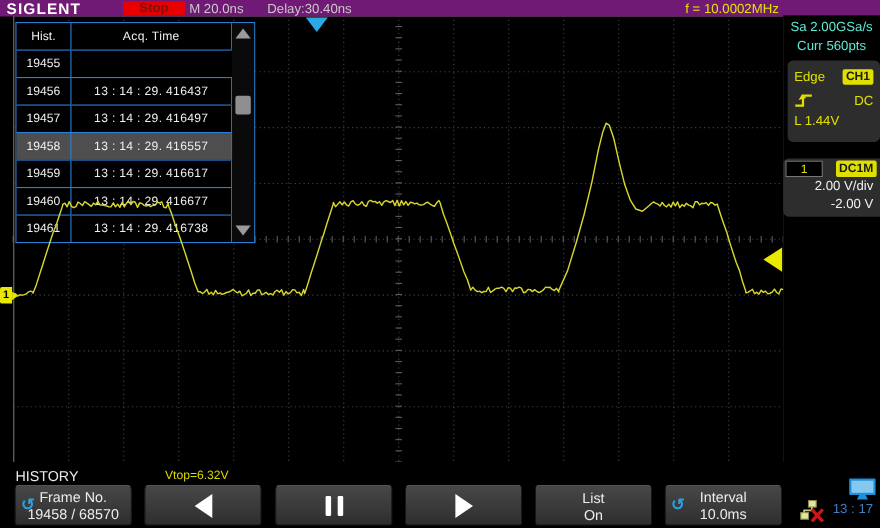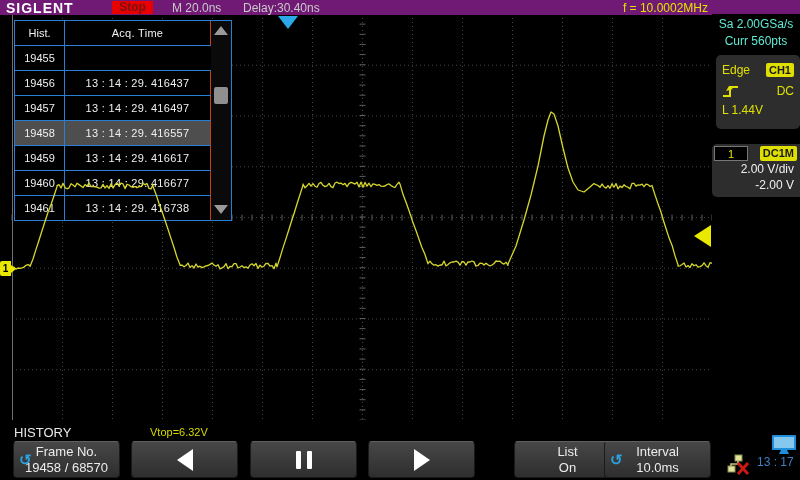--- a/index.html
+++ b/index.html
@@ -4,21 +4,21 @@
 <style>
   * { margin:0; padding:0; box-sizing:border-box; }
   html,body { background:#222; }
   .screen {
     position:relative; width:800px; height:480px; background:#000;
     font-family:"Liberation Sans", sans-serif; overflow:hidden;
   }
   
   .topbar { position:absolute; left:0; top:0; width:800px; height:15px; background:#701a75; }
   .logo { position:absolute; left:6px; top:0; color:#fff; font-size:14px; font-weight:800; letter-spacing:1px; }
-  .stop-badge { position:absolute; left:112px; top:1px; width:41px; height:13px; background:#e80000;
+  .stop-badge { position:absolute; left:112px; top:1px; width:56px; height:13px; background:#e80000;
     color:#7a1212; font-size:12px; font-weight:bold; text-align:center; line-height:13px; }
   .tb-text { position:absolute; top:1px; color:#c9c9c9; font-size:12px; }
   .tb-timebase { left:172px; }
   .tb-delay { left:243px; }
   .tb-freq { position:absolute; top:1px; right:92px; color:#e3e300; font-size:12px; }
   
   .grid-svg, .trace-svg { position:absolute; left:0; top:0; }
   .trace-svg { pointer-events:none; }
   
   .trig-pos-marker { position:absolute; left:278px; top:16px; width:0; height:0;
@@ -65,21 +65,21 @@
   .cp-val { color:#f0f0f0; font-size:12px; text-align:right; padding-right:6px; line-height:16px; }
   
   .bottombar { position:absolute; left:0; top:420px; width:800px; height:60px; background:#000; }
   .hist-label { position:absolute; left:14px; top:5px; color:#e8e8e8; font-size:13px; }
   .vtop-label { position:absolute; left:150px; top:6px; color:#d8d800; font-size:11px; }
   .menu-btn { position:absolute; top:21px; width:107px; height:37px;
     background:linear-gradient(#474747,#2e2e2e); border:1px solid #1a1a1a; border-top-color:#606060;
     border-radius:4px; color:#ececec; font-size:13px; display:flex; flex-direction:column;
     align-items:center; justify-content:center; line-height:16px; }
   .btn-frame { left:13px; } .btn-back { left:131px; } .btn-pause { left:250px; }
-  .btn-fwd { left:368px; } .btn-list { left:514px; } .btn-interval { left:604px; }
+  .btn-fwd { left:368px; } .btn-list { left:486px;justify-content:flex-end; } .btn-interval { left:604px; }
   .cycle-icon { position:absolute; left:5px; top:10px; color:#2aa0e0; font-size:15px; font-weight:bold; }
   .tri-left { width:0; height:0; border-top:11px solid transparent; border-bottom:11px solid transparent;
     border-right:16px solid #fff; }
   .tri-right { width:0; height:0; border-top:11px solid transparent; border-bottom:11px solid transparent;
     border-left:16px solid #fff; }
   .pause-bars { display:flex; gap:6px; }
   .pause-bars span { display:block; width:5px; height:18px; background:#fff; border-radius:1px; }
   .status-area { position:absolute; left:713px; top:0; width:87px; height:60px; }
   .monitor-icon { position:absolute; left:57px; top:14px; }
   .net-icon { position:absolute; left:14px; top:34px; }

